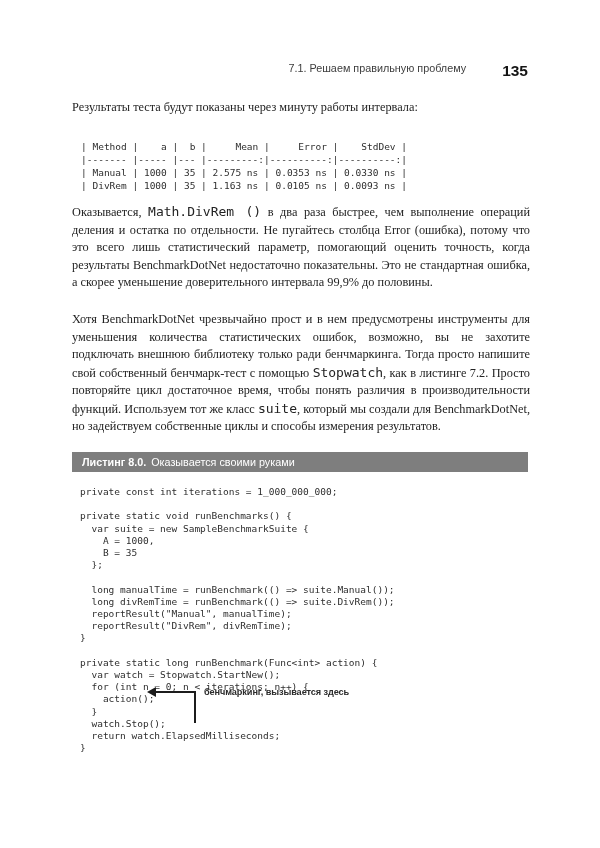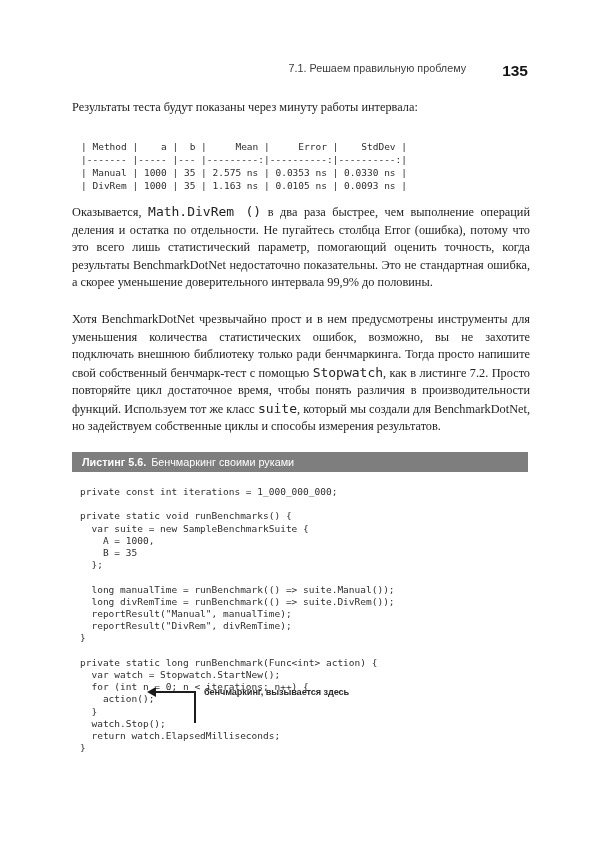--- a/index.html
+++ b/index.html
@@ -101,22 +101,22 @@
 
 <pre class="abs mono-table">| Method |    a |  b |     Mean |     Error |    StdDev |
 |------- |----- |--- |---------:|----------:|----------:|
 | Manual | 1000 | 35 | 2.575 ns | 0.0353 ns | 0.0330 ns |
 | DivRem | 1000 | 35 | 1.163 ns | 0.0105 ns | 0.0093 ns |</pre>
 
 <div class="abs para p1"><span>Оказывается, </span><span class="inline-code">Math.DivRem ()</span><span> в два раза быстрее, чем выполнение операций деления и остатка по отдельности. Не пугайтесь столбца Error (ошибка), потому что это всего лишь статистический параметр, помогающий оценить точность, когда результаты BenchmarkDotNet недостаточно показательны. Это не стандартная ошибка, а скорее уменьшение доверительного интервала 99,9% до половины.</span></div>
 <div class="abs para p2"><span>Хотя BenchmarkDotNet чрезвычайно прост и в нем предусмотрены инструменты для уменьшения количества статистических ошибок, возможно, вы не захотите подключать внешнюю библиотеку только ради бенчмаркинга. Тогда просто напишите свой собственный бенчмарк-тест с помощью </span><span class="inline-code">Stopwatch</span><span>, как в листинге 7.2. Просто повторяйте цикл достаточное время, чтобы понять различия в производительности функций. Используем тот же класс </span><span class="inline-code">suite</span><span>, который мы создали для BenchmarkDotNet, но задействуем собственные циклы и способы измерения результатов.</span></div>
 
 <div class="abs listing-bar">
-  <span class="listing-label">Листинг 5.6.</span>
-  <span class="listing-title">Бенчмаркинг своими руками</span>
+  <span class="listing-label">Листинг 8.0.</span>
+  <span class="listing-title">Оказывается своими руками</span>
 </div>
 
 <pre class="abs code">private const int iterations = 1_000_000_000;
 
 private static void runBenchmarks() {
   var suite = new SampleBenchmarkSuite {
     A = 1000,
     B = 35
   };
 

